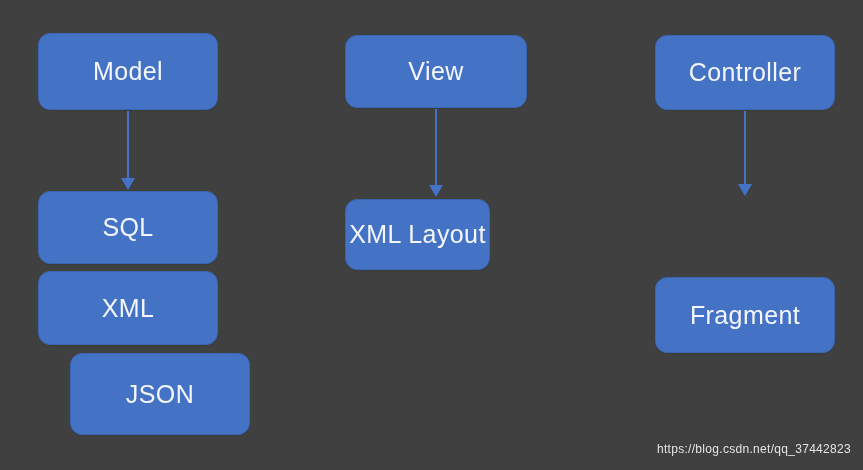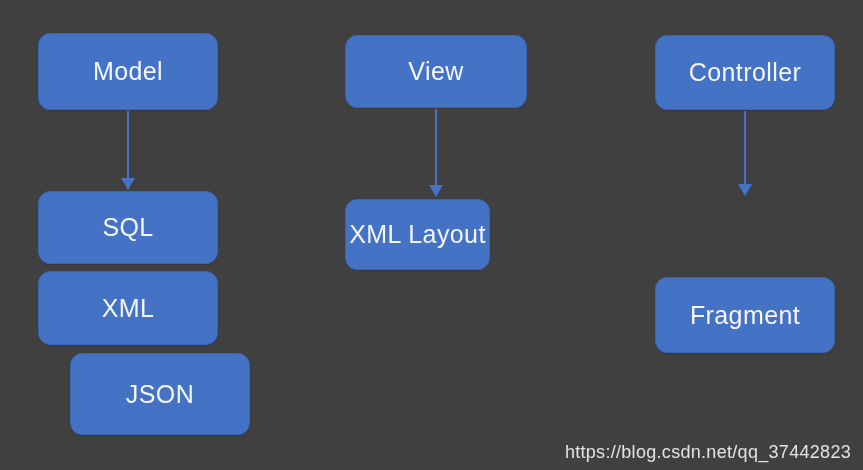--- a/index.html
+++ b/index.html
@@ -72,21 +72,21 @@
     border-top: 12px solid var(--arrow);
   }
   .a-model      { left: 121px; top: 111px; height: 79px; }
   .a-view       { left: 429px; top: 109px; height: 88px; }
   .a-controller { left: 738px; top: 111px; height: 85px; }
 
   .watermark {
     position: absolute;
     top: 442px;
     right: 12px;
-    font-size: 18px;
+    font-size: 12px;
     color: var(--watermark);
     letter-spacing: 0.3px;
     white-space: nowrap;
   }
 </style>
 </head>
 <body>
 
 <div class="canvas">
 

